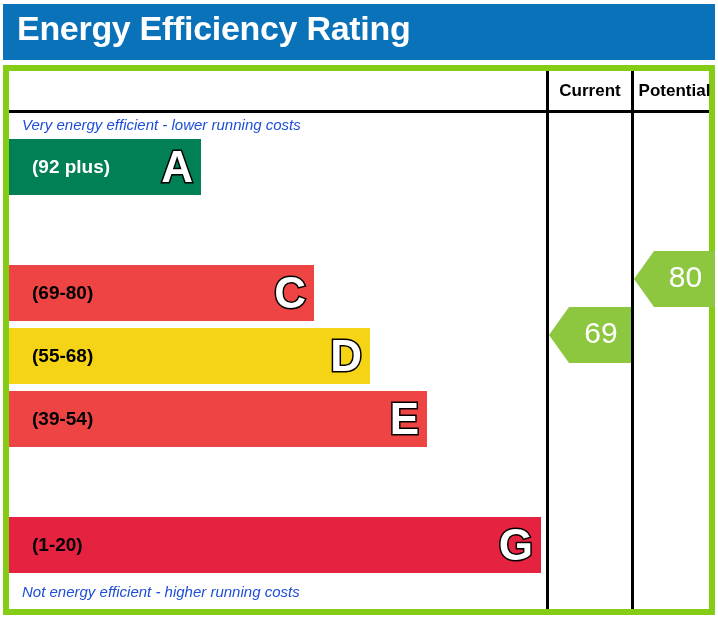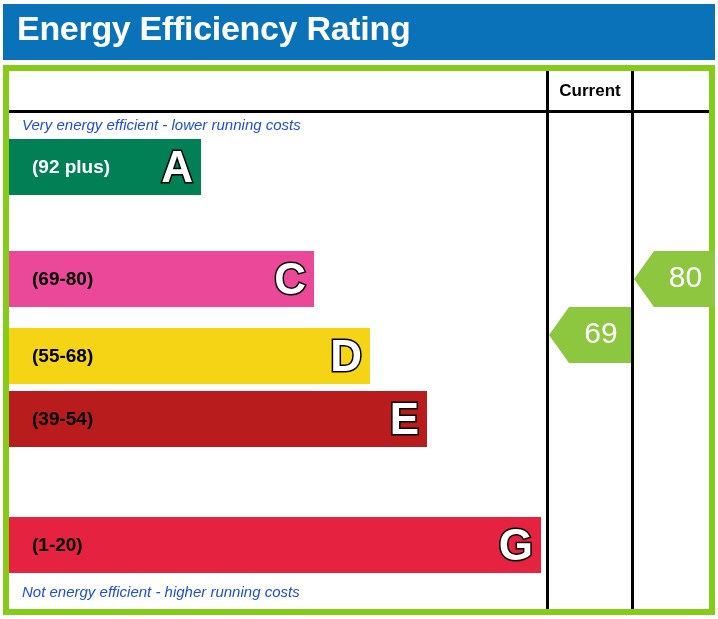--- a/index.html
+++ b/index.html
@@ -165,38 +165,39 @@
   <div class="title-bar">
     <div class="title-text">Energy Efficiency Rating</div>
   </div>
 
   <div class="table-frame">
     <div class="col-div current"></div>
     <div class="col-div potential"></div>
     <div class="head-row-div"></div>
 
     <div class="col-head current">Current</div>
+    <div class="col-head potential">Potential</div>
 
     <div class="caption top">Very energy efficient - lower running costs</div>
     <div class="caption bottom">Not energy efficient - higher running costs</div>
 
     <div class="bands" id="bands">
         <div class="band" style="top: 0px; width: 192px; background: rgb(0, 128, 84);">
           <span class="band-range" style="color: rgb(255, 255, 255);">(92 plus)</span>
           <span class="band-letter">A</span>
         </div>
-        <div class="band" style="top: 112px; width: 305px; background: #ec4899;">
+        <div class="band" style="top: 126px; width: 305px; background: #ef4444;">
           <span class="band-range" style="color: rgb(0, 0, 0);">(69-80)</span>
           <span class="band-letter">C</span>
         </div>
         <div class="band" style="top: 189px; width: 361px; background: rgb(245, 212, 22);">
           <span class="band-range" style="color: rgb(0, 0, 0);">(55-68)</span>
           <span class="band-letter">D</span>
         </div>
-        <div class="band" style="top: 252px; width: 418px; background: #b91c1c;">
+        <div class="band" style="top: 252px; width: 418px; background: #ef4444;">
           <span class="band-range" style="color: rgb(0, 0, 0);">(39-54)</span>
           <span class="band-letter">E</span>
         </div>
         <div class="band" style="top: 378px; width: 532px; background: rgb(229, 34, 64);">
           <span class="band-range" style="color: rgb(0, 0, 0);">(1-20)</span>
           <span class="band-letter">G</span>
         </div>
       </div>
 
     <div id="arrows">

